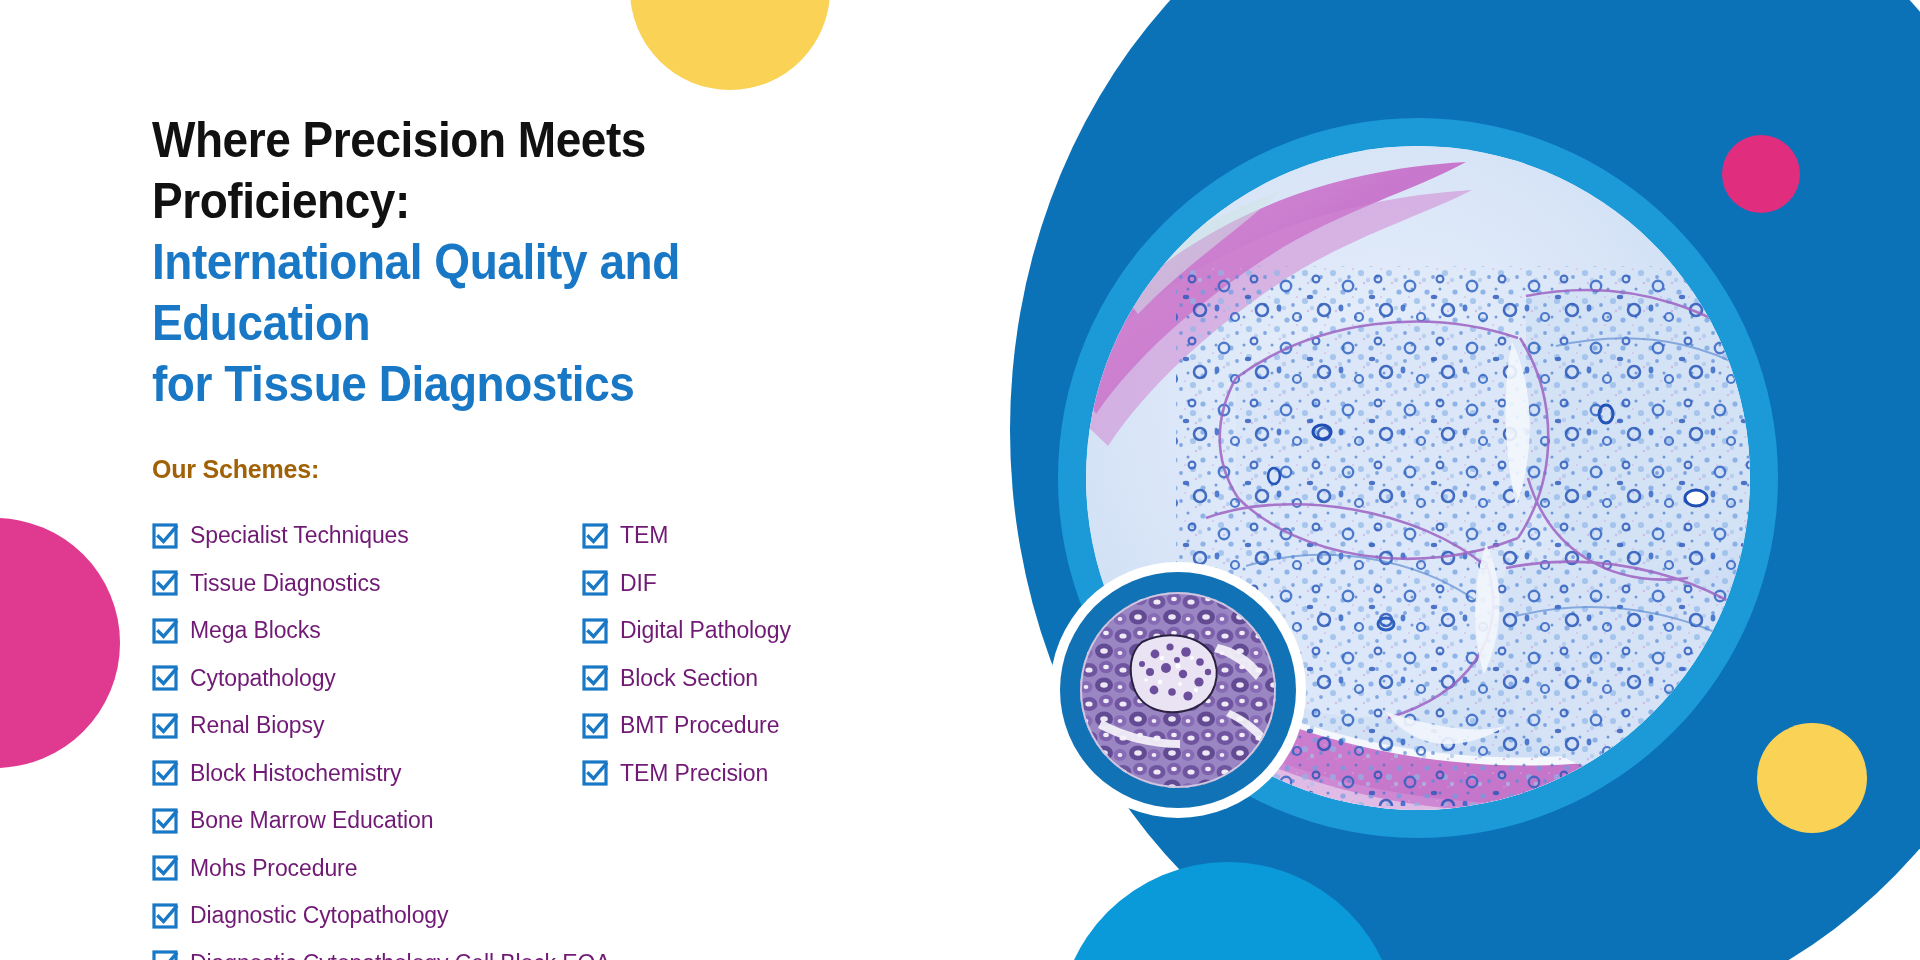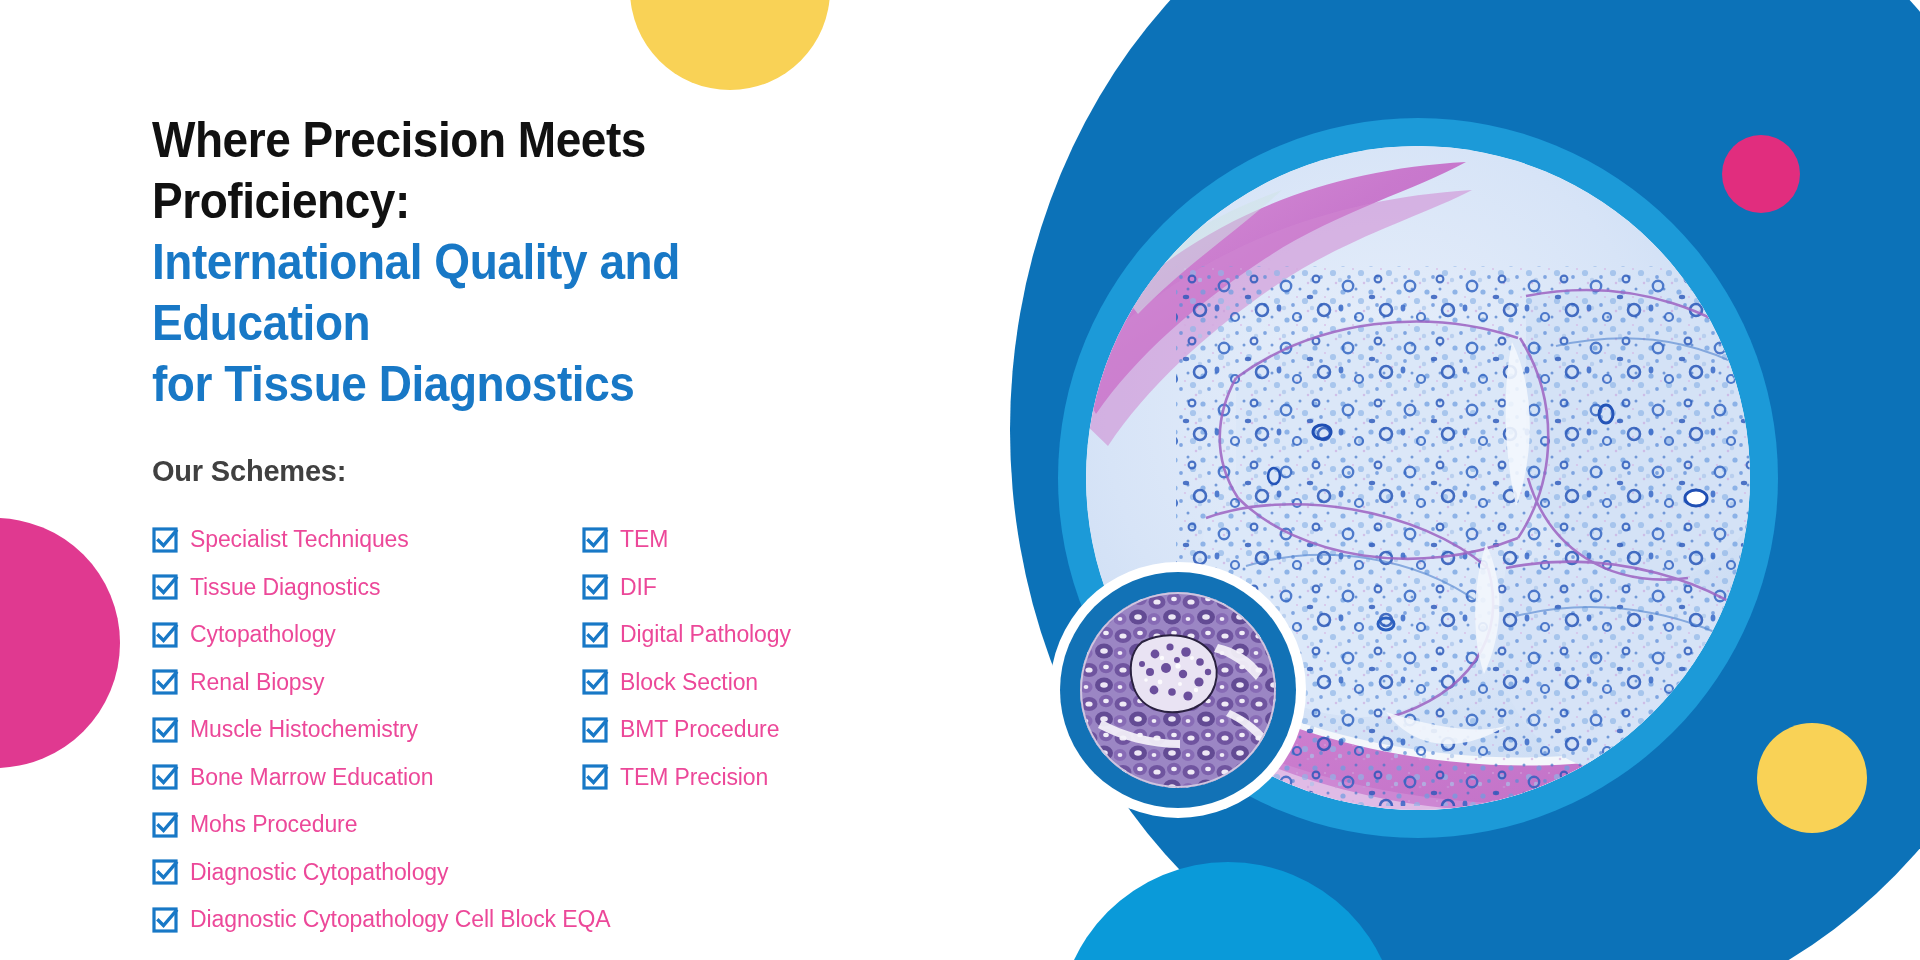--- a/index.html
+++ b/index.html
@@ -144,23 +144,23 @@
     letter-spacing: -0.5px;
     transform: scaleX(0.92);
     transform-origin: left top;
   }
   .hl-dark  { color: #111111; display: block; }
   .hl-blue  { color: #1878C6; display: block; }
 
   #schemes-title {
     margin: 0;
     padding-top: 40px;
-    font-size: 29px;
+    font-size: 25px;
     font-weight: bold;
-    color: #404040;
+    color: #a16207;
     letter-spacing: -0.2px;
   }
 
   #lists {
     display: flex;
     padding-top: 28px;
   }
   .col { display: flex; flex-direction: column; }
   #col-left  { width: 430px; }
   #col-right { width: 380px; }
@@ -173,21 +173,21 @@
   .cbx {
     flex: 0 0 auto;
     width: 26px;
     height: 26px;
     margin-right: 12px;
     position: relative;
   }
   .cbx svg { display: block; overflow: visible; }
   .scheme-label {
     font-size: 23px;
-    color: #ec4899;
+    color: #701a75;
     white-space: nowrap;
     letter-spacing: -0.1px;
   }
 </style>
 </head>
 <body>
 
 <div id="banner">
 
   <div class="shape" id="blob-blue-dark"></div>
@@ -395,20 +395,29 @@
         <div class="scheme-item">
           <span class="cbx">
             <svg width="26" height="26" viewBox="0 0 26 26">
                 <rect x="2" y="2" width="22" height="22" fill="none" stroke="#1878C6" stroke-width="3.2"></rect>
                 <path d="M 6.5 13.5 L 11.5 18.5 L 24 4" fill="none" stroke="#1878C6" stroke-width="3.4" stroke-linecap="square"></path>
               </svg>
           </span>
           <span class="scheme-label">Tissue Diagnostics</span>
         </div>
 
+        <div class="scheme-item">
+          <span class="cbx">
+            <svg width="26" height="26" viewBox="0 0 26 26">
+                <rect x="2" y="2" width="22" height="22" fill="none" stroke="#1878C6" stroke-width="3.2"></rect>
+                <path d="M 6.5 13.5 L 11.5 18.5 L 24 4" fill="none" stroke="#1878C6" stroke-width="3.4" stroke-linecap="square"></path>
+              </svg>
+          </span>
+          <span class="scheme-label">Mega Blocks</span>
+        </div>
 
         <div class="scheme-item">
           <span class="cbx">
             <svg width="26" height="26" viewBox="0 0 26 26">
                 <rect x="2" y="2" width="22" height="22" fill="none" stroke="#1878C6" stroke-width="3.2"></rect>
                 <path d="M 6.5 13.5 L 11.5 18.5 L 24 4" fill="none" stroke="#1878C6" stroke-width="3.4" stroke-linecap="square"></path>
               </svg>
           </span>
           <span class="scheme-label">Cytopathology</span>
         </div>
@@ -423,21 +432,21 @@
           <span class="scheme-label">Renal Biopsy</span>
         </div>
 
         <div class="scheme-item">
           <span class="cbx">
             <svg width="26" height="26" viewBox="0 0 26 26">
                 <rect x="2" y="2" width="22" height="22" fill="none" stroke="#1878C6" stroke-width="3.2"></rect>
                 <path d="M 6.5 13.5 L 11.5 18.5 L 24 4" fill="none" stroke="#1878C6" stroke-width="3.4" stroke-linecap="square"></path>
               </svg>
           </span>
-          <span class="scheme-label">Muscle Histochemistry</span>
+          <span class="scheme-label">Block Histochemistry</span>
         </div>
 
         <div class="scheme-item">
           <span class="cbx">
             <svg width="26" height="26" viewBox="0 0 26 26">
                 <rect x="2" y="2" width="22" height="22" fill="none" stroke="#1878C6" stroke-width="3.2"></rect>
                 <path d="M 6.5 13.5 L 11.5 18.5 L 24 4" fill="none" stroke="#1878C6" stroke-width="3.4" stroke-linecap="square"></path>
               </svg>
           </span>
           <span class="scheme-label">Bone Marrow Education</span>

